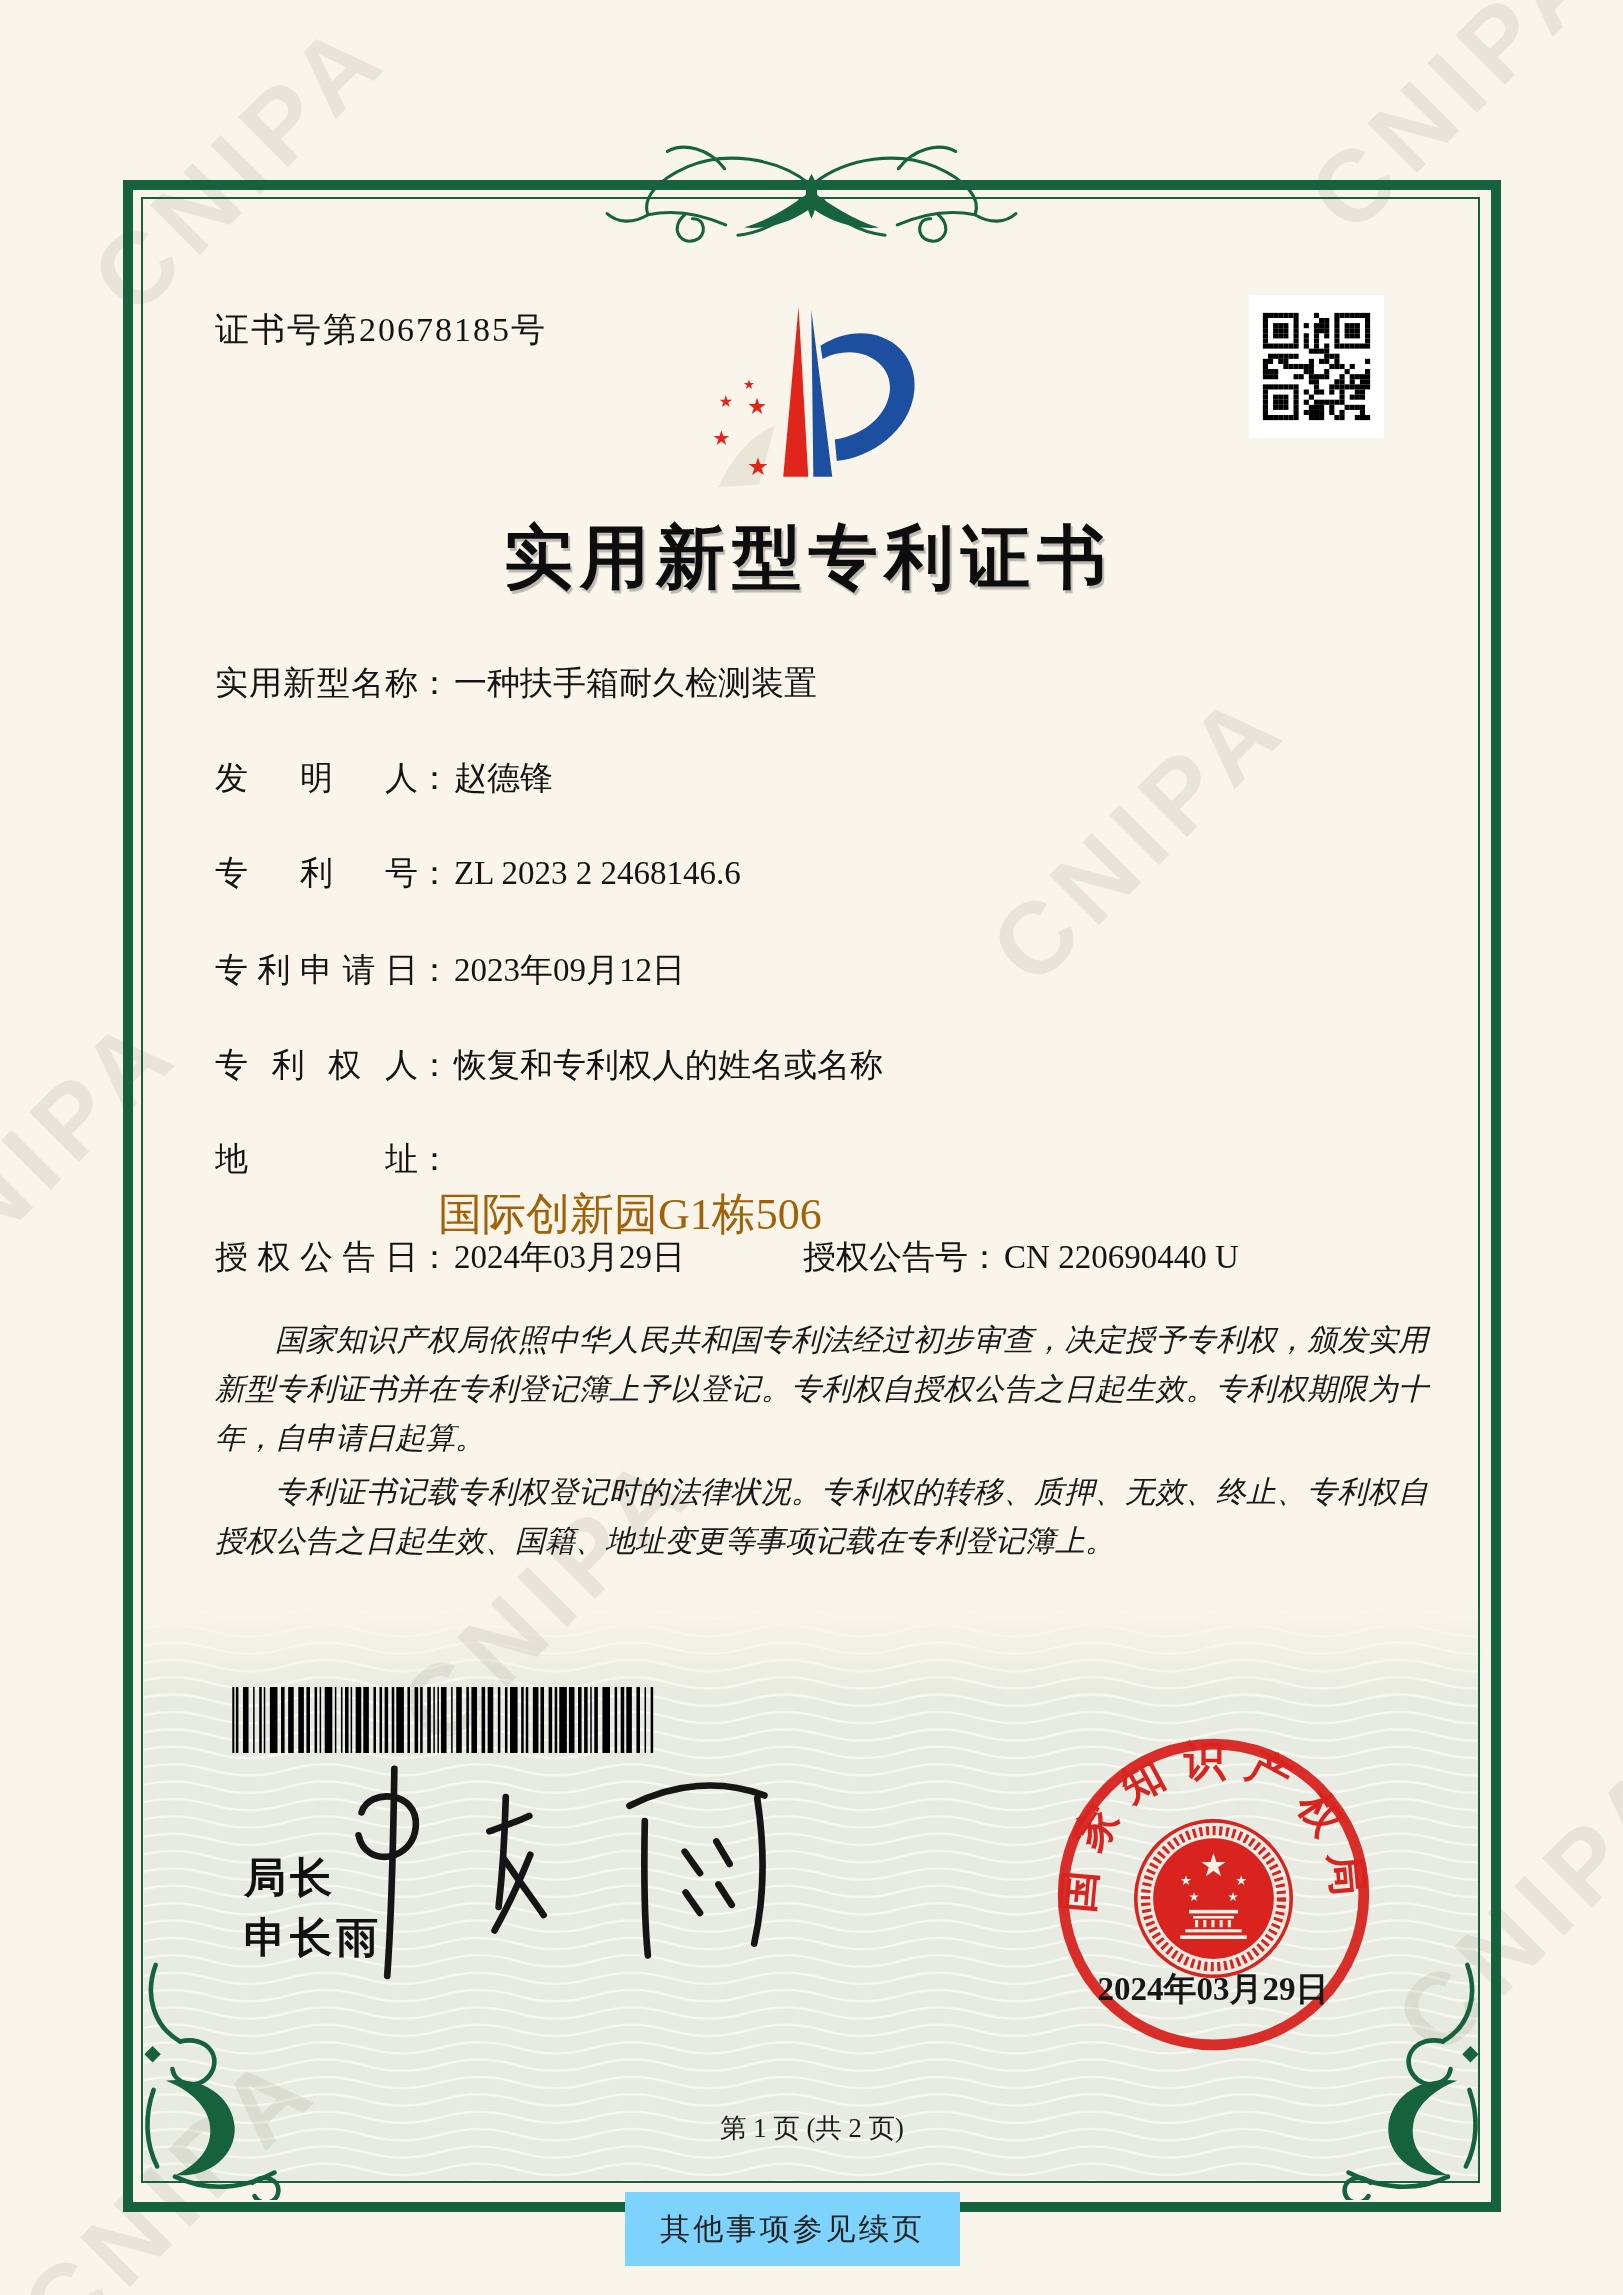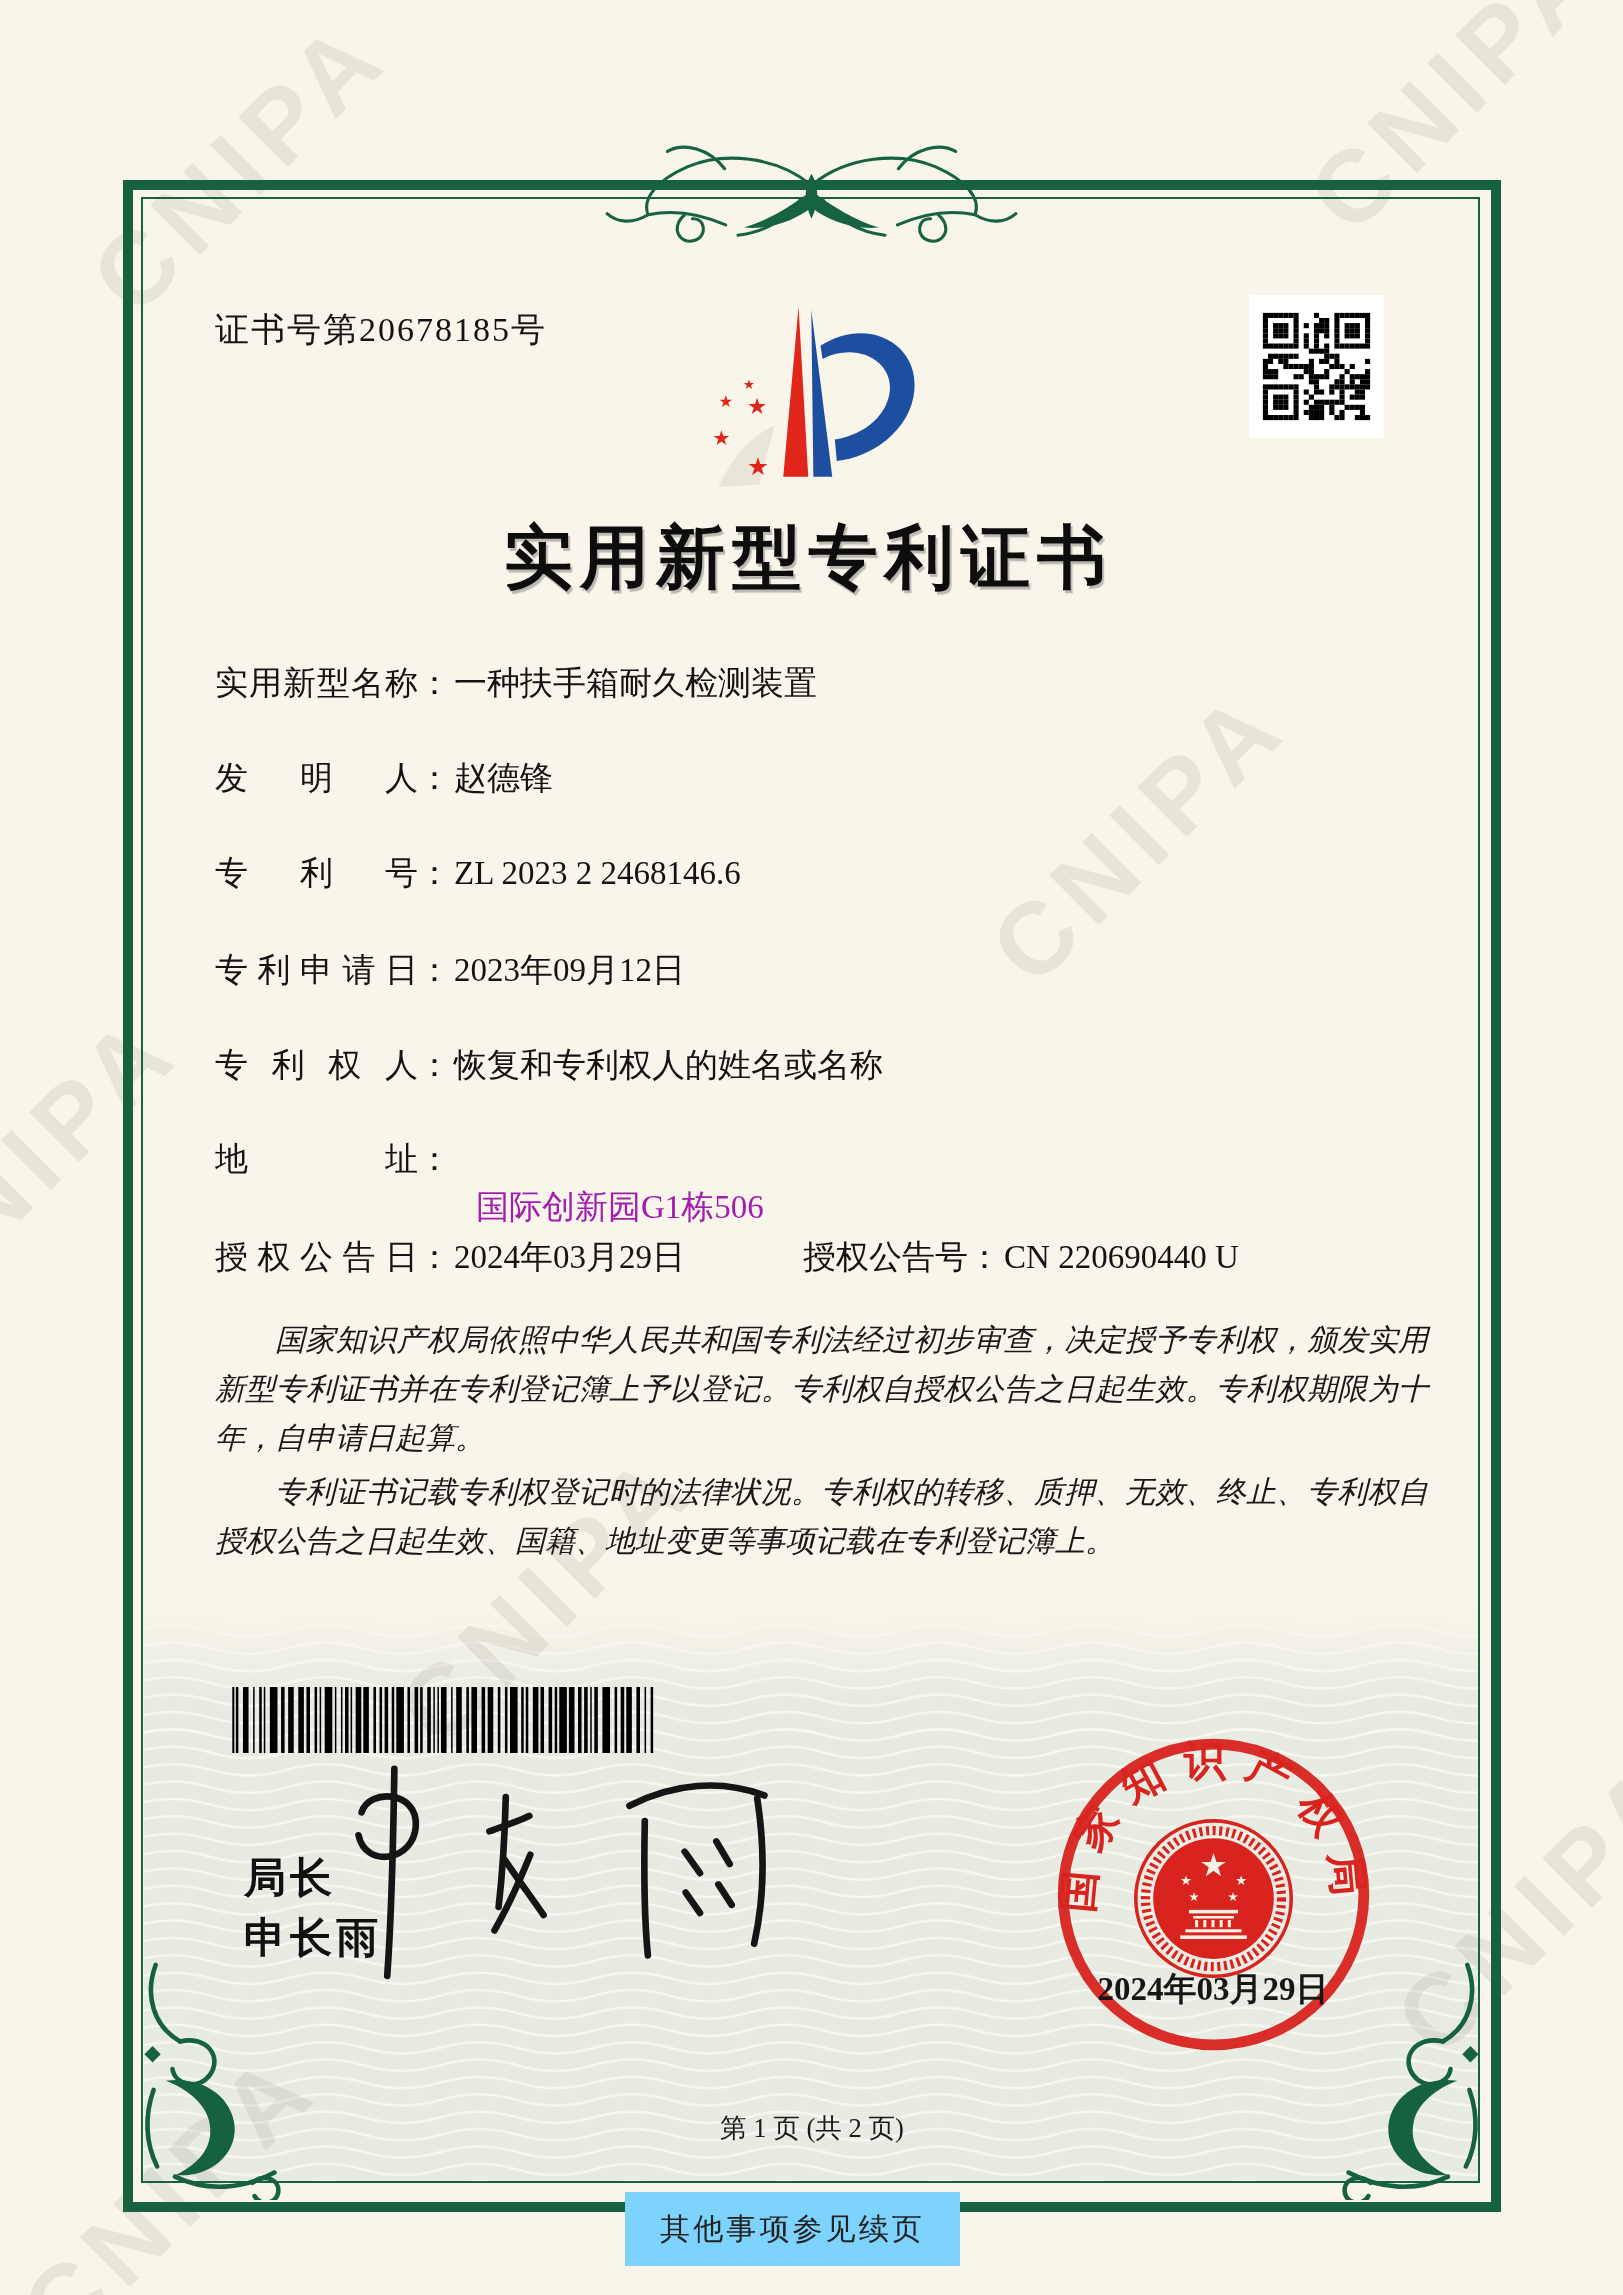--- a/index.html
+++ b/index.html
@@ -26,21 +26,21 @@
   .title{position:absolute;left:141px;top:512px;width:1335px;text-align:center;
       font-size:69px;font-weight:bold;letter-spacing:7.2px;color:#0d0d0d;
       text-shadow:2px 2.6px 1px rgba(110,110,110,0.45);z-index:6;}
   
   .row{position:absolute;left:215px;display:flex;align-items:flex-start;
       font-size:33px;line-height:1.25;color:#141414;white-space:nowrap;z-index:6;}
   .lab{display:inline-block;width:203px;text-align:justify;text-align-last:justify;}
   .lab2{display:inline-block;}
   .colon{display:inline-block;margin:0 3.1px 0 0;}
   .val{display:inline-block;}
-  .addr2{position:absolute;left:476px;font-size:33px;line-height:1.25;color:#a21caf;z-index:6;}
+  .addr2{position:absolute;left:438px;font-size:44px;line-height:1.25;color:#a16207;z-index:6;}
   .grant2{display:flex;position:absolute;left:588px;top:0;}
   .paras{position:absolute;left:215px;top:1315px;width:1213px;z-index:6;color:#191919;}
   .paras p{margin:0;font-size:30px;line-height:49px;text-align:justify;text-indent:2em;font-style:italic;}
   .paras p + p{margin-top:5.1px;}
   .barcode{position:absolute;left:231px;top:1687px;width:425px;height:66px;z-index:6;}
   .officer{position:absolute;left:244px;font-family:"Liberation Sans",sans-serif;
       font-weight:bold;font-size:42px;letter-spacing:4.1px;color:#111;z-index:7;}
   .sig{position:absolute;left:286px;top:1738px;width:552px;height:256px;z-index:7;}
   .seal{position:absolute;left:1055px;top:1736px;width:317px;height:317px;z-index:8;}
   .seal-date{position:absolute;left:1034px;top:1967px;width:358px;text-align:center;

